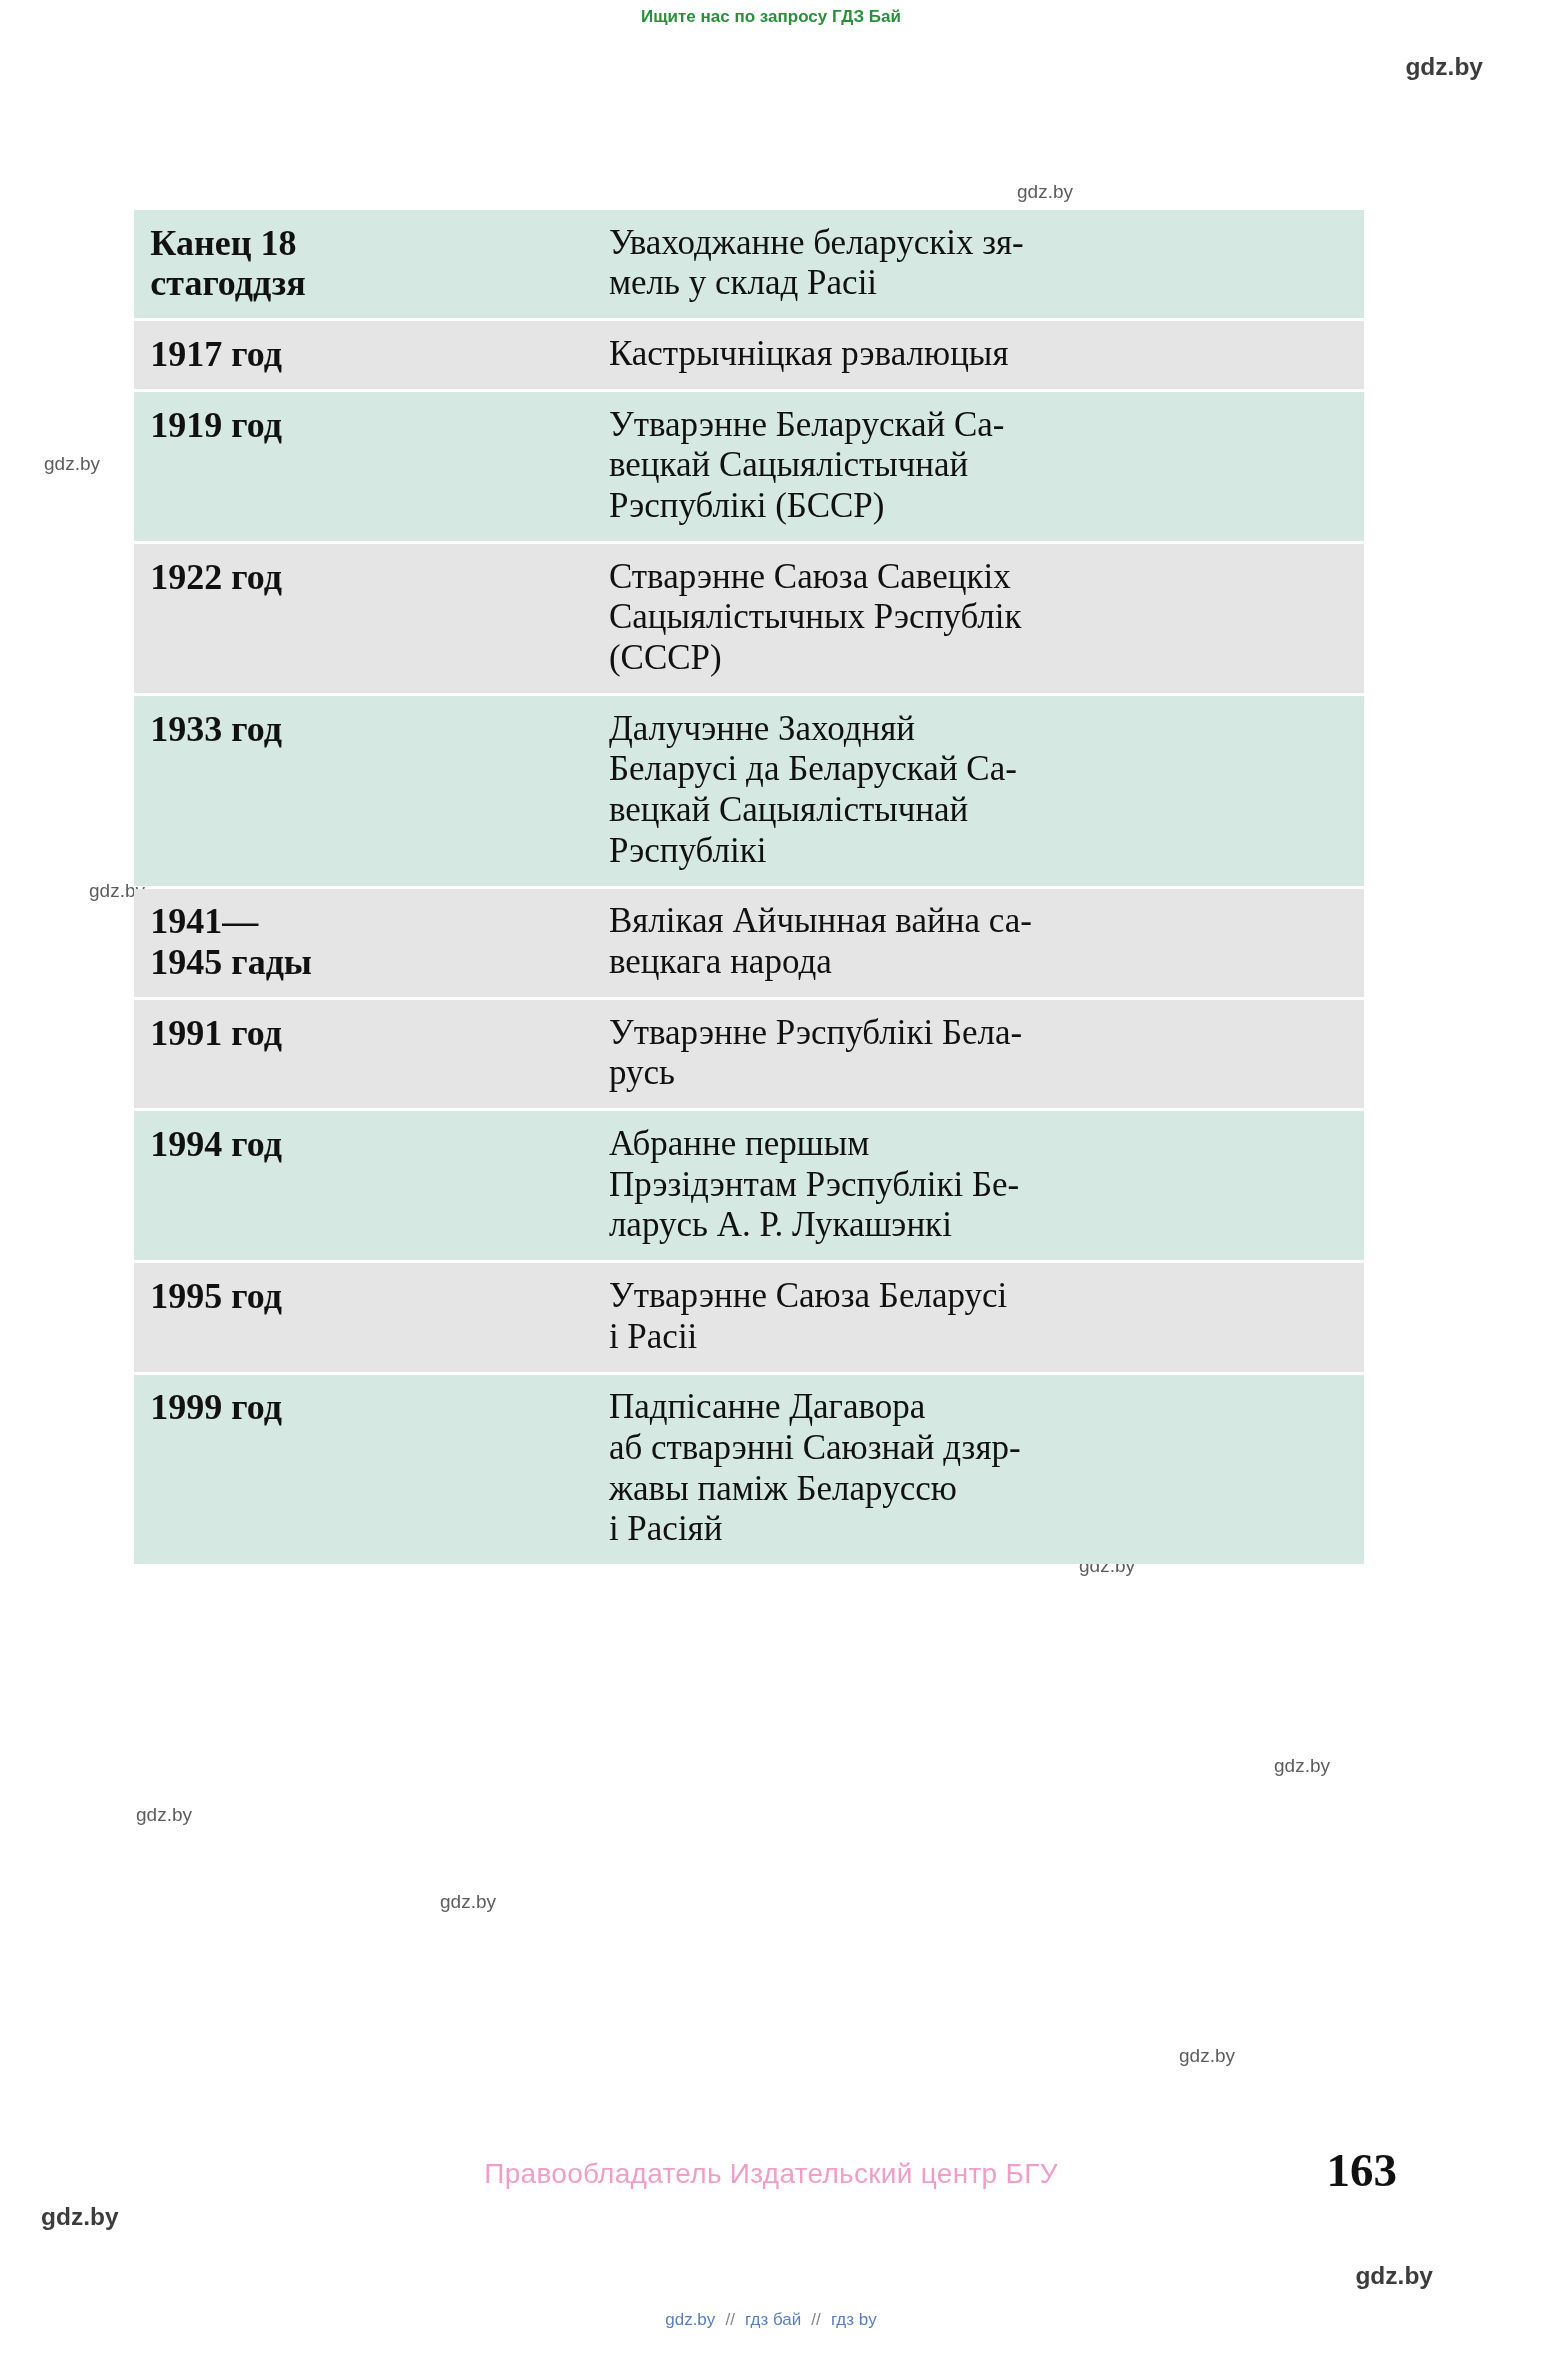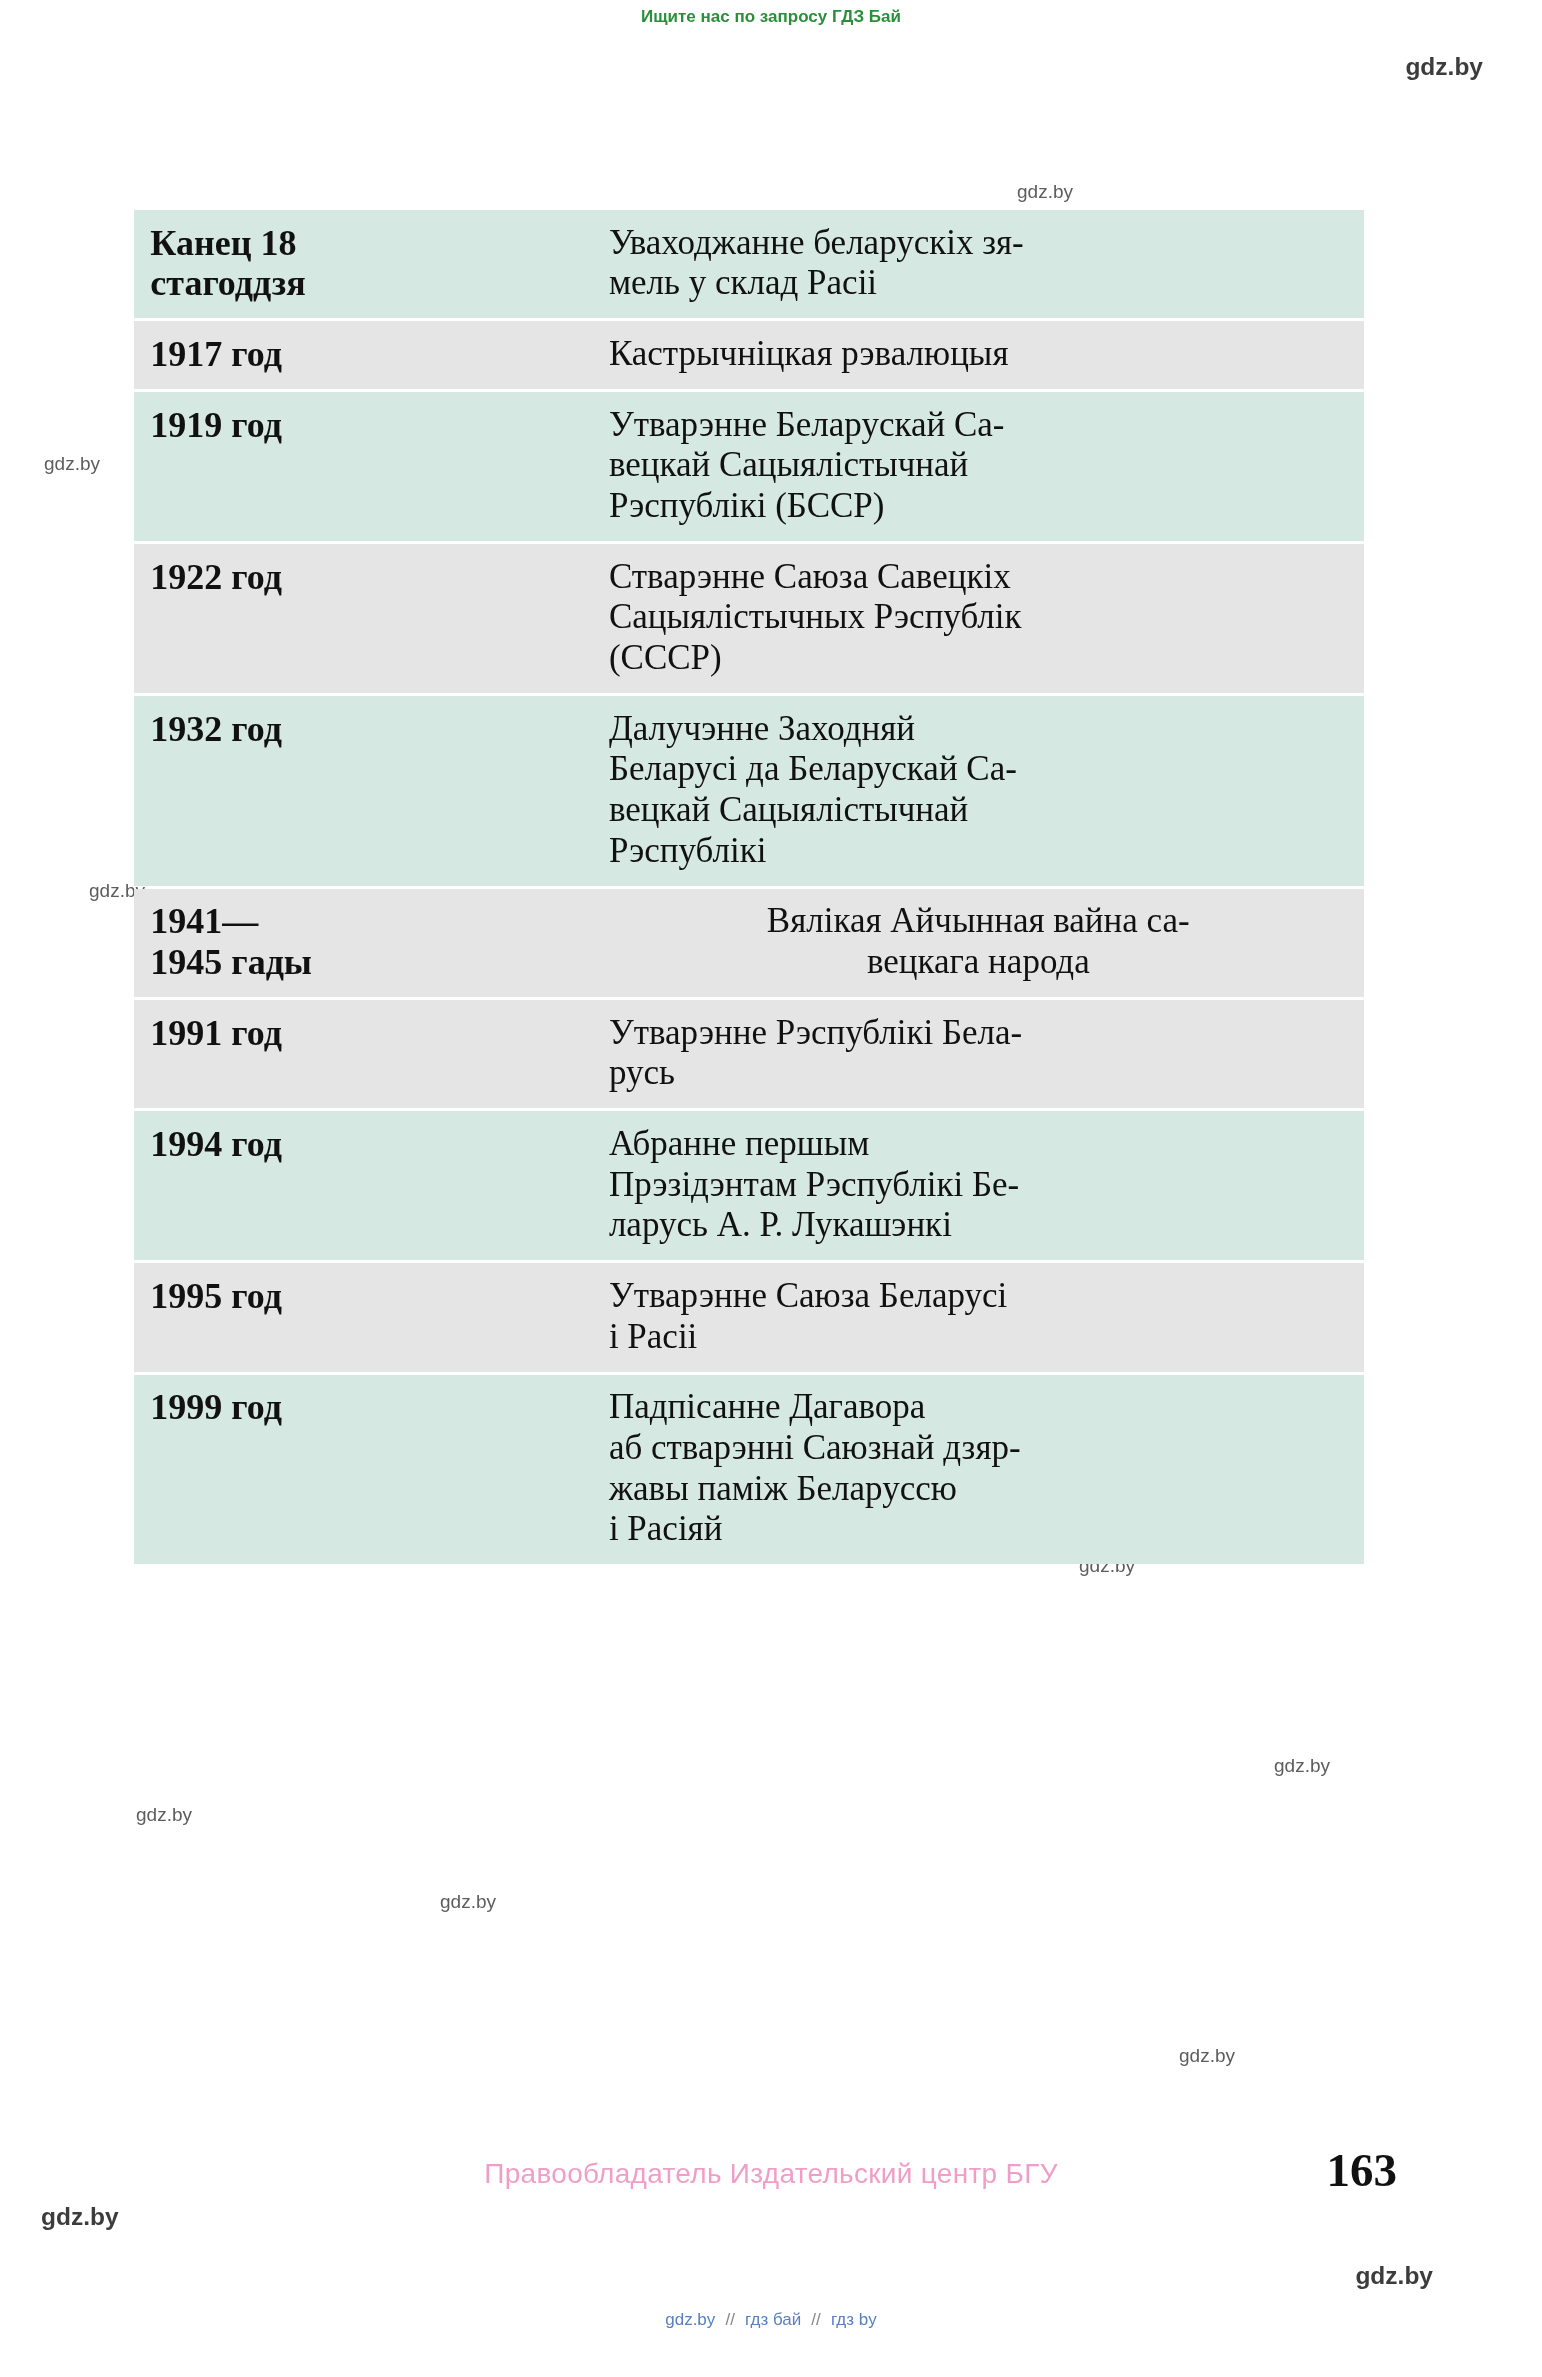--- a/index.html
+++ b/index.html
@@ -166,30 +166,30 @@
 вецкай Сацыялістычнай
 Рэспублікі (БССР)</td>
       </tr>
       <tr class="shade-cream">
         <td class="year-cell" style="white-space: pre-line;">1922 год</td>
         <td class="event-cell" style="white-space: pre-line;">Стварэнне Саюза Савецкіх
 Сацыялістычных Рэспублік
 (СССР)</td>
       </tr>
       <tr class="shade-green">
-        <td class="year-cell" style="white-space: pre-line;">1932 год</td>
+        <td class="year-cell" style="white-space: pre-line;">1933 год</td>
         <td class="event-cell" style="white-space: pre-line;">Далучэнне Заходняй
 Беларусі да Беларускай Са-
 вецкай Сацыялістычнай
 Рэспублікі</td>
       </tr>
       <tr class="shade-cream">
         <td class="year-cell" style="white-space: pre-line;">1941—
 1945 гады</td>
-        <td class="event-cell" style="white-space: pre-line; text-align: center;">Вялікая Айчынная вайна са-
+        <td class="event-cell" style="white-space: pre-line;">Вялікая Айчынная вайна са-
 вецкага народа</td>
       </tr>
       <tr class="shade-cream">
         <td class="year-cell" style="white-space: pre-line;">1991 год</td>
         <td class="event-cell" style="white-space: pre-line;">Утварэнне Рэспублікі Бела-
 русь</td>
       </tr>
       <tr class="shade-green">
         <td class="year-cell" style="white-space: pre-line;">1994 год</td>
         <td class="event-cell" style="white-space: pre-line;">Абранне першым

